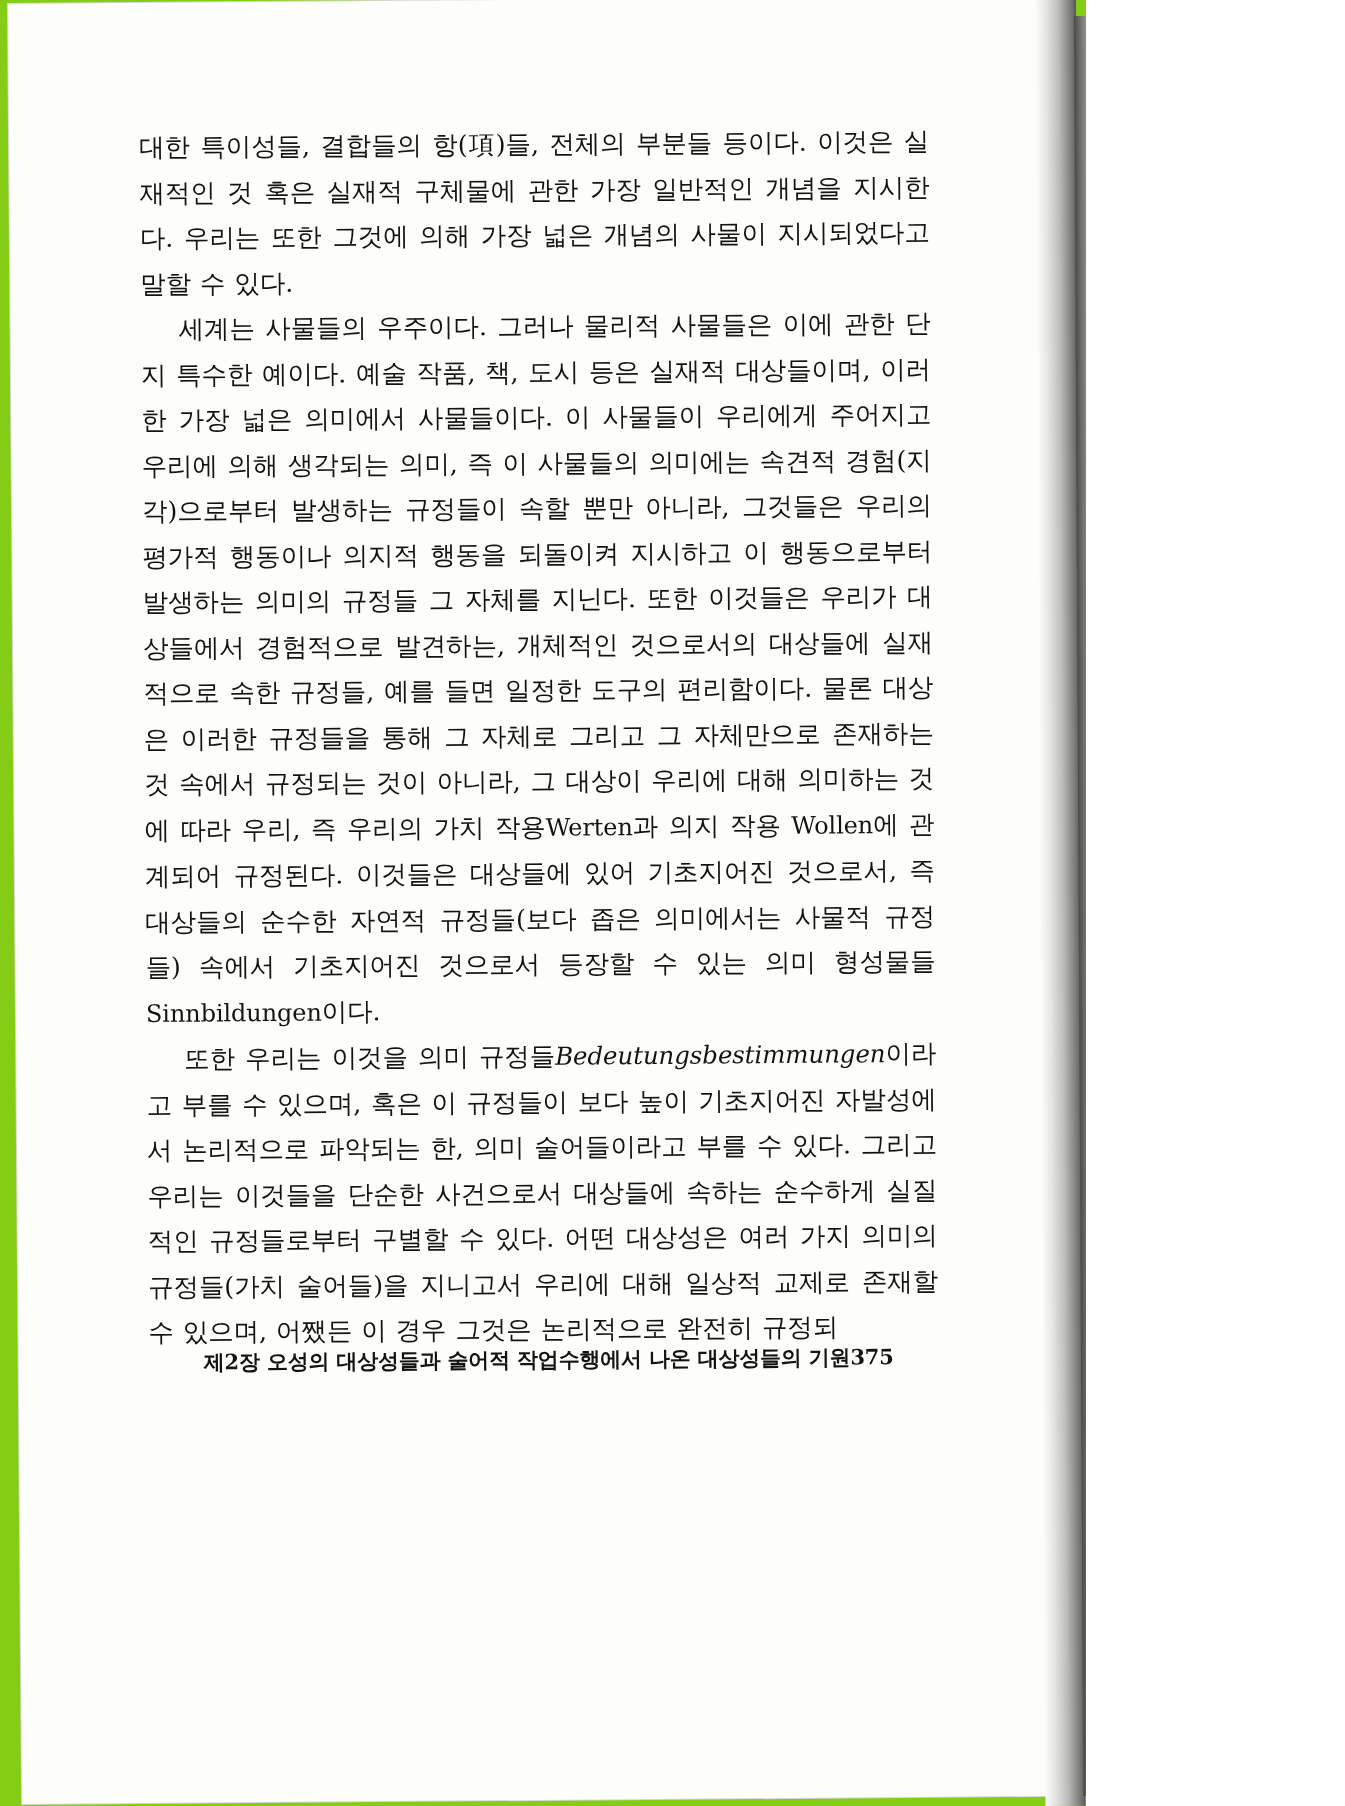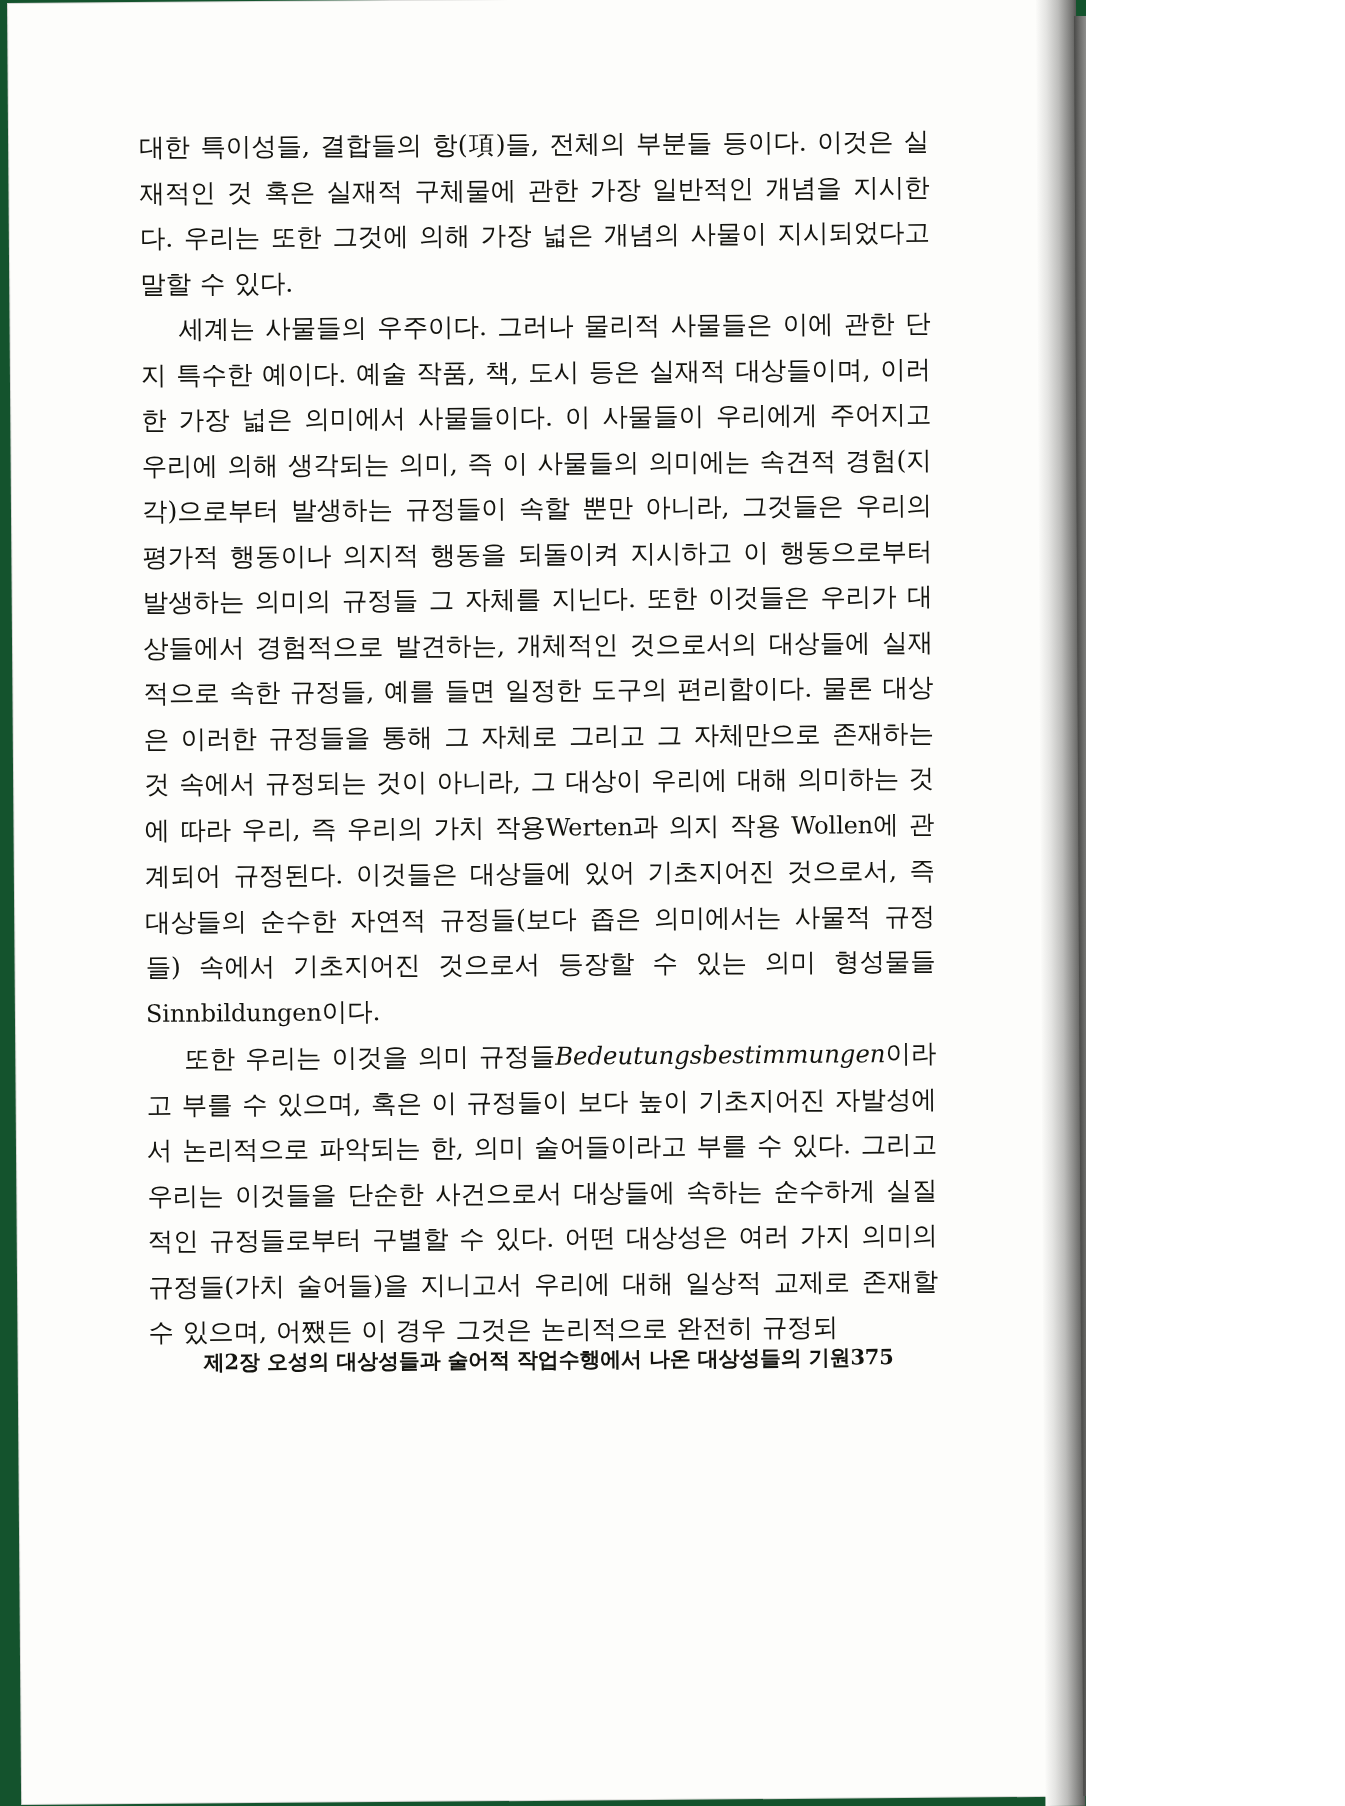--- a/index.html
+++ b/index.html
@@ -12,21 +12,21 @@
     height: 1806px;
     position: relative;
     overflow: hidden;
     font-family: "DejaVu Serif", "Liberation Serif", serif;
   }
 
   
   #scan-area {
     position: absolute;
     inset: 0;
-    background: #14532d;
+    background: #84cc16;
   }
 
   
   #book-page {
     position: absolute;
     left: 8px;
     top: 4px;
     width: 1035px;
     height: 1800px;
     background: #fdfdfb;

